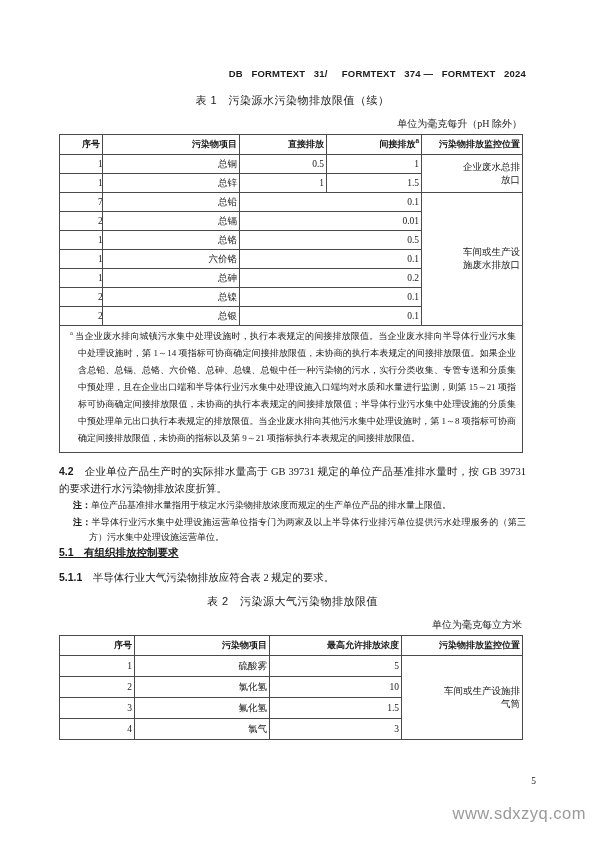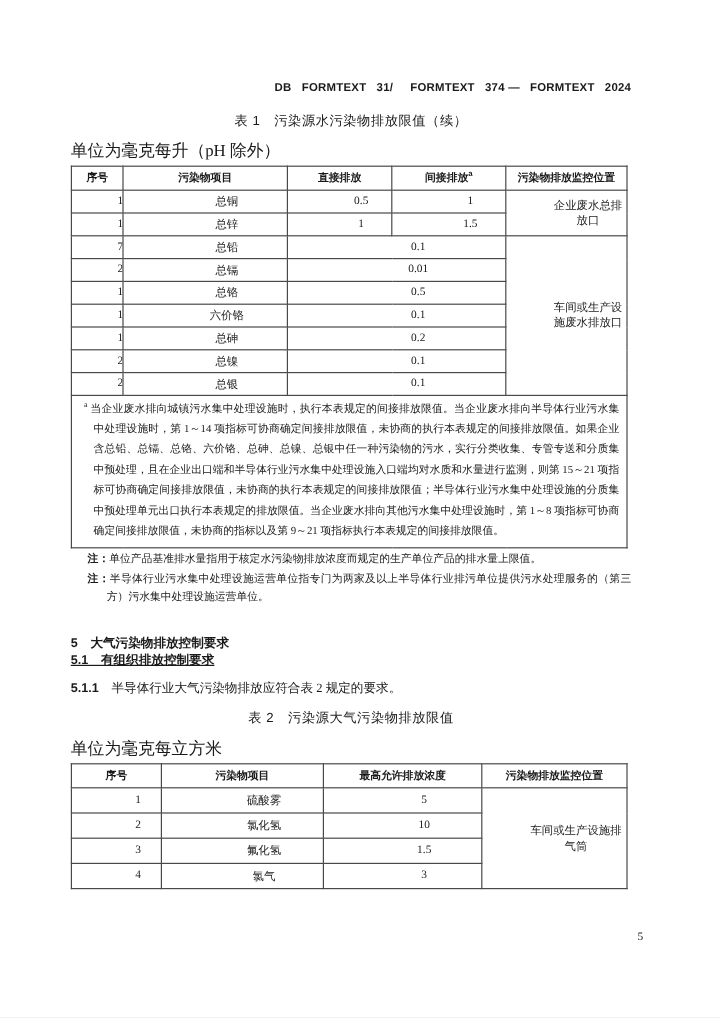--- a/index.html
+++ b/index.html
@@ -11,27 +11,27 @@
   .content{position:absolute;left:59px;top:0;width:467px;}
   .doc-header{
     margin-top:68px;text-align:right;font-family:"Liberation Sans","DejaVu Sans",sans-serif;
     font-weight:bold;font-size:9.5px;white-space:pre;letter-spacing:.2px;
   }
   .tbl-title{
     text-align:center;font-family:"Liberation Sans","DejaVu Sans",sans-serif;
     font-weight:normal;font-size:11px;letter-spacing:.5px;
   }
   .t1-title{margin-top:14px;}
-  .unit-note{text-align:left;font-size:14px;margin-top:9px;margin-bottom:3px;width:463px;}
+  .unit-note{text-align:right;font-size:10px;margin-top:9px;margin-bottom:3px;width:463px;}
   table{
     border-collapse:collapse;width:463px;table-layout:fixed;
     border:1.5px solid #1a1a1a;
   }
   th,td{
-    border:1px solid #4a4a4a;text-align:center;vertical-align:middle;
+    border:1px solid #4a4a4a;text-align:right;vertical-align:middle;
     padding:0 2px;overflow:hidden;
   }
   th{
     font-family:"Liberation Sans","DejaVu Sans",sans-serif;font-weight:bold;
     font-size:9px;height:19px;
   }
   td{font-size:9.5px;height:18px;padding-left:38px;}
   .t2 td{height:20px;}
   sup.fn-mark{font-size:6.5px;vertical-align:super;line-height:0;}
   td.footnote-cell{
@@ -148,27 +148,27 @@
           <td colspan="2">0.1</td>
         </tr>
         <tr>
           <td class="footnote-cell" colspan="5">
             <div class="footnote-inner"><sup class="fn-mark">a</sup> <span>当企业废水排向城镇污水集中处理设施时，执行本表规定的间接排放限值。当企业废水排向半导体行业污水集中处理设施时，第 1～14 项指标可协商确定间接排放限值，未协商的执行本表规定的间接排放限值。如果企业含总铅、总镉、总铬、六价铬、总砷、总镍、总银中任一种污染物的污水，实行分类收集、专管专送和分质集中预处理，且在企业出口端和半导体行业污水集中处理设施入口端均对水质和水量进行监测，则第 15～21 项指标可协商确定间接排放限值，未协商的执行本表规定的间接排放限值；半导体行业污水集中处理设施的分质集中预处理单元出口执行本表规定的排放限值。当企业废水排向其他污水集中处理设施时，第 1～8 项指标可协商确定间接排放限值，未协商的指标以及第 9～21 项指标执行本表规定的间接排放限值。</span></div>
           </td>
         </tr>
       </tbody>
     </table>
 
+    <p class="body-p p42"><span class="num">4.2</span>　<span>企业单位产品生产时的实际排水量高于 GB 39731 规定的单位产品基准排水量时，按 GB 39731 的要求进行水污染物排放浓度折算。</span></p>
 
     <p class="note"><span class="note-label">注：</span><span>单位产品基准排水量指用于核定水污染物排放浓度而规定的生产单位产品的排水量上限值。</span></p>
 
 
     <p class="note"><span class="note-label">注：</span><span>半导体行业污水集中处理设施运营单位指专门为两家及以上半导体行业排污单位提供污水处理服务的（第三方）污水集中处理设施运营单位。</span></p>
 
-    <p class="heading h5">5　大气污染物排放控制要求</p>
 
     <p class="heading h51">5.1　有组织排放控制要求</p>
 
     <p class="body-p p511"><span class="num">5.1.1</span>　<span>半导体行业大气污染物排放应符合表 2 规定的要求。</span></p>
 
     <div class="tbl-title t2-title">表 2　污染源大气污染物排放限值</div>
 
     <div class="unit-note t2-unit">单位为毫克每立方米</div>
 
     <table class="t2">
@@ -207,13 +207,14 @@
           <td>4</td>
           <td>氯气</td>
           <td>3</td>
         </tr>
       </tbody>
     </table>
 
   </div>
 
   <div class="page-number">5</div>
+  <div class="watermark">www.sdxzyq.com</div>
 </div>
 
 </body></html>

